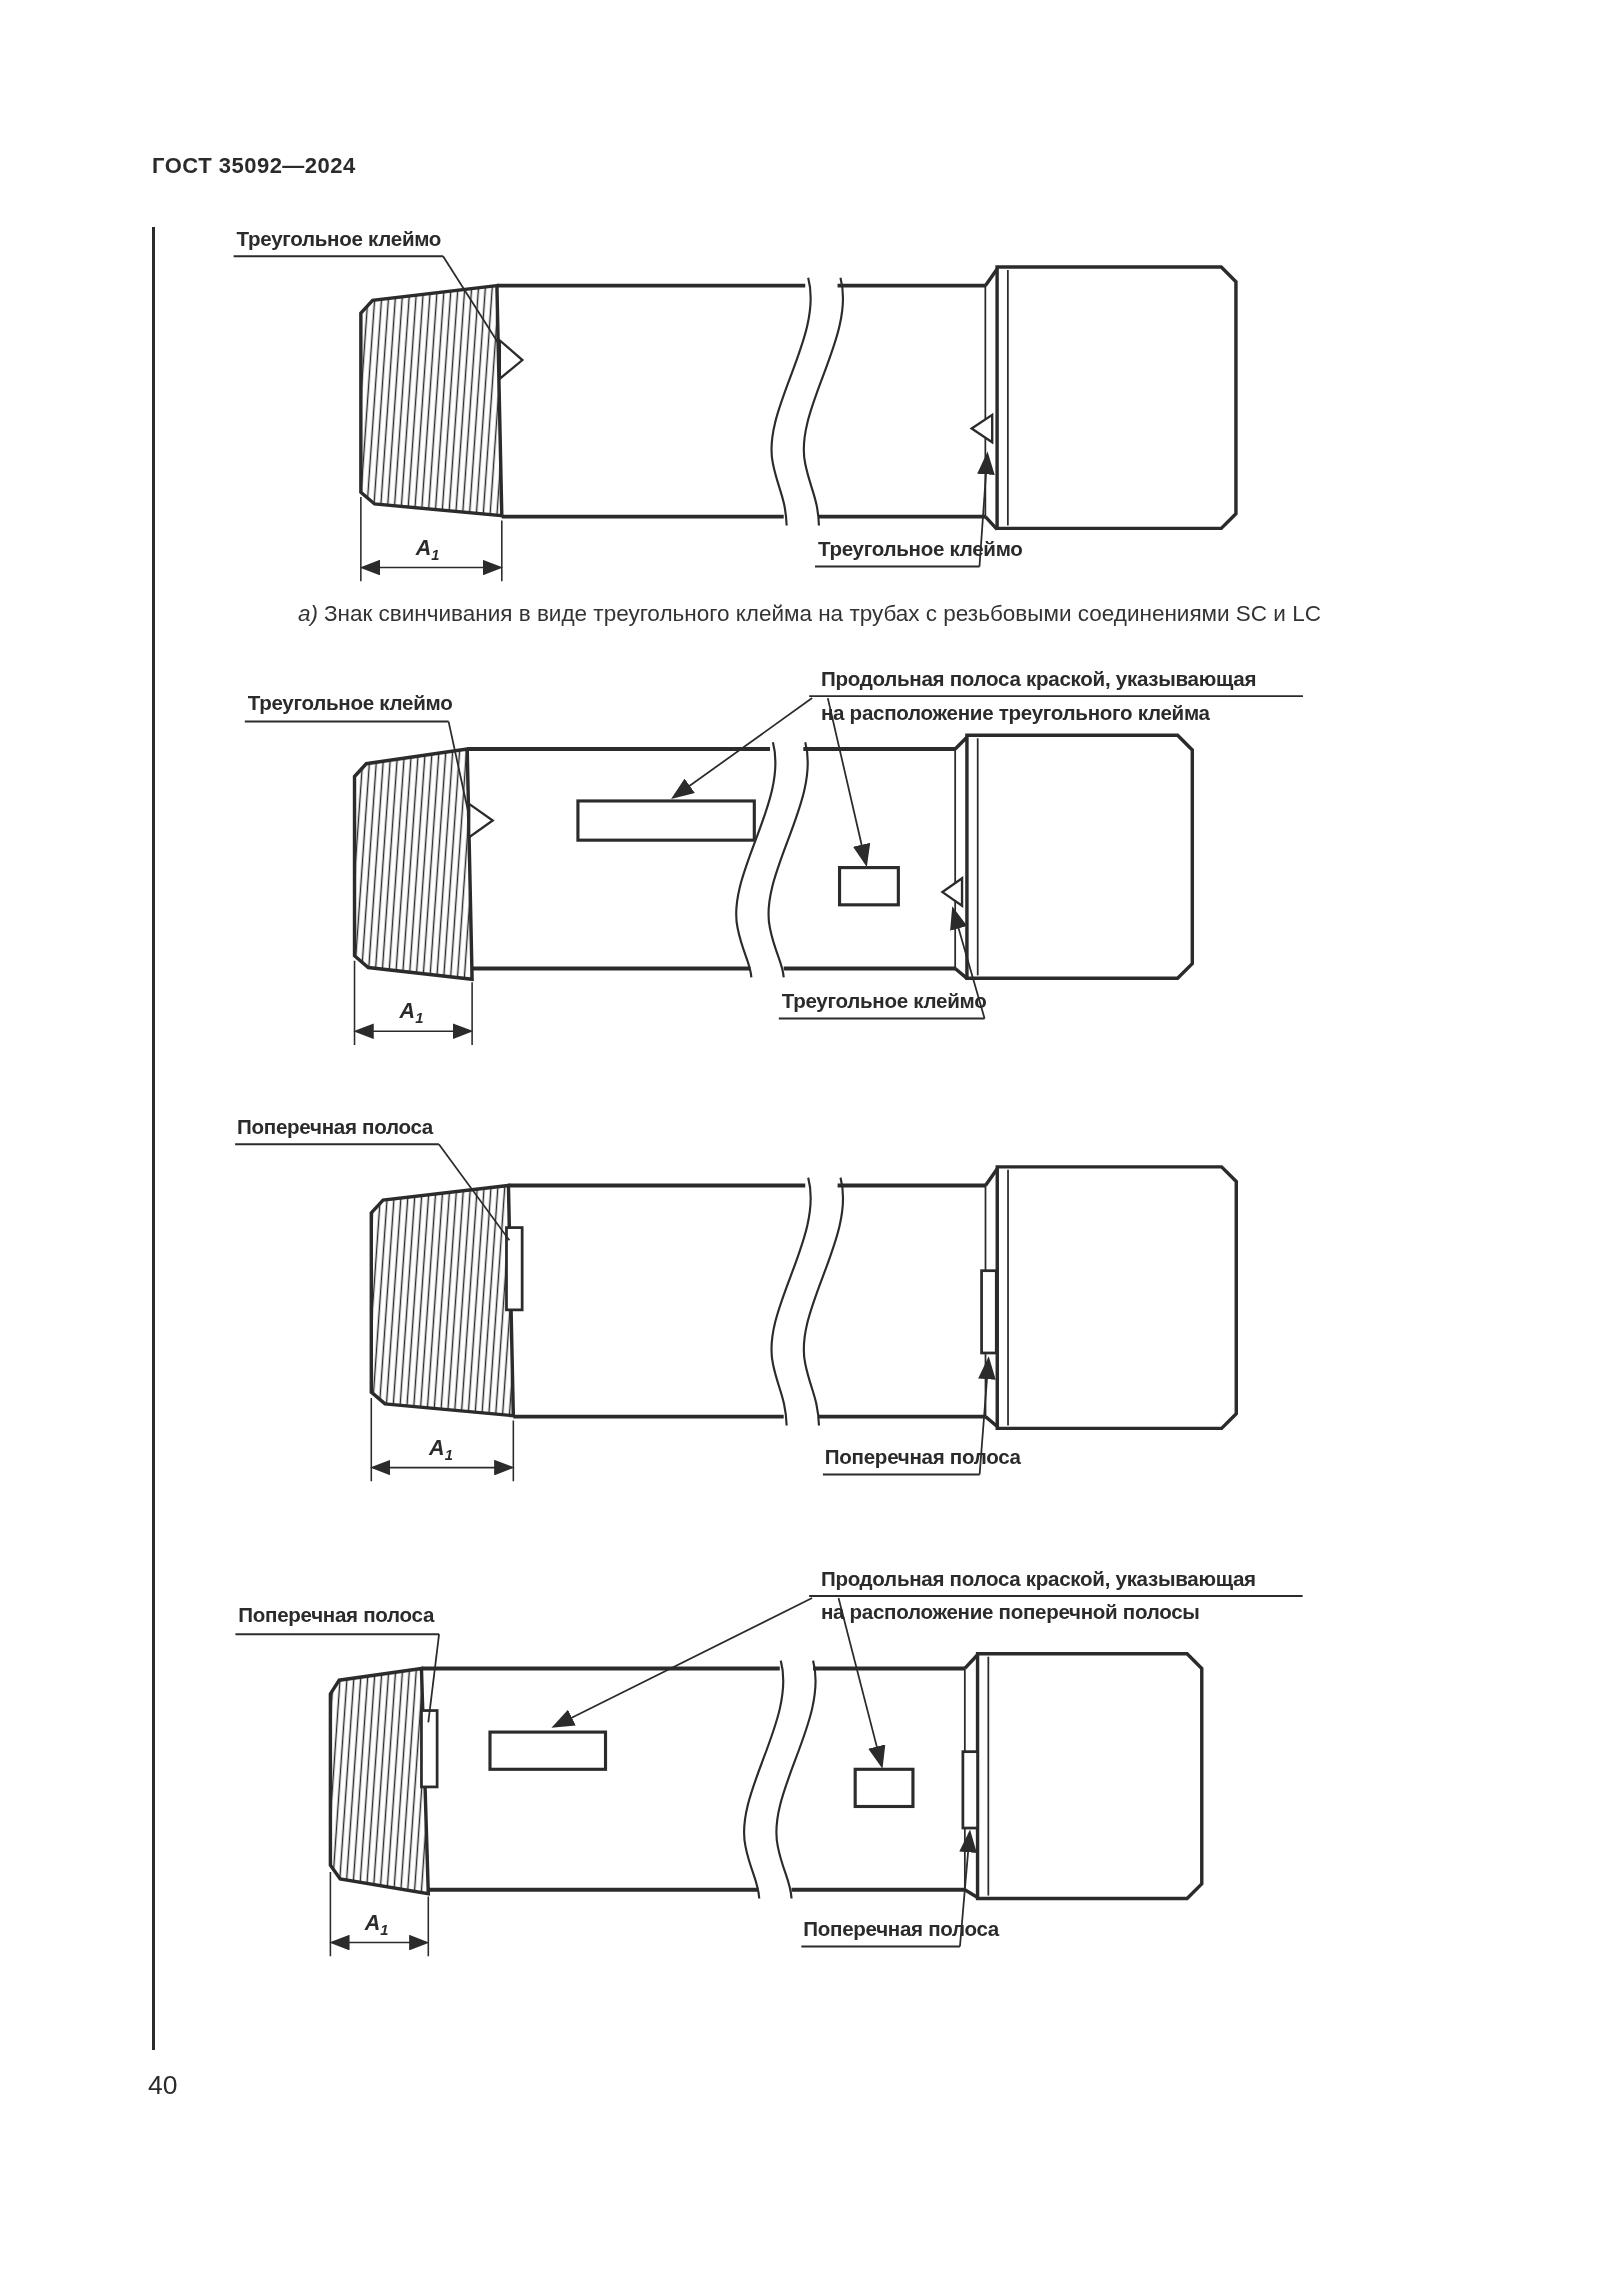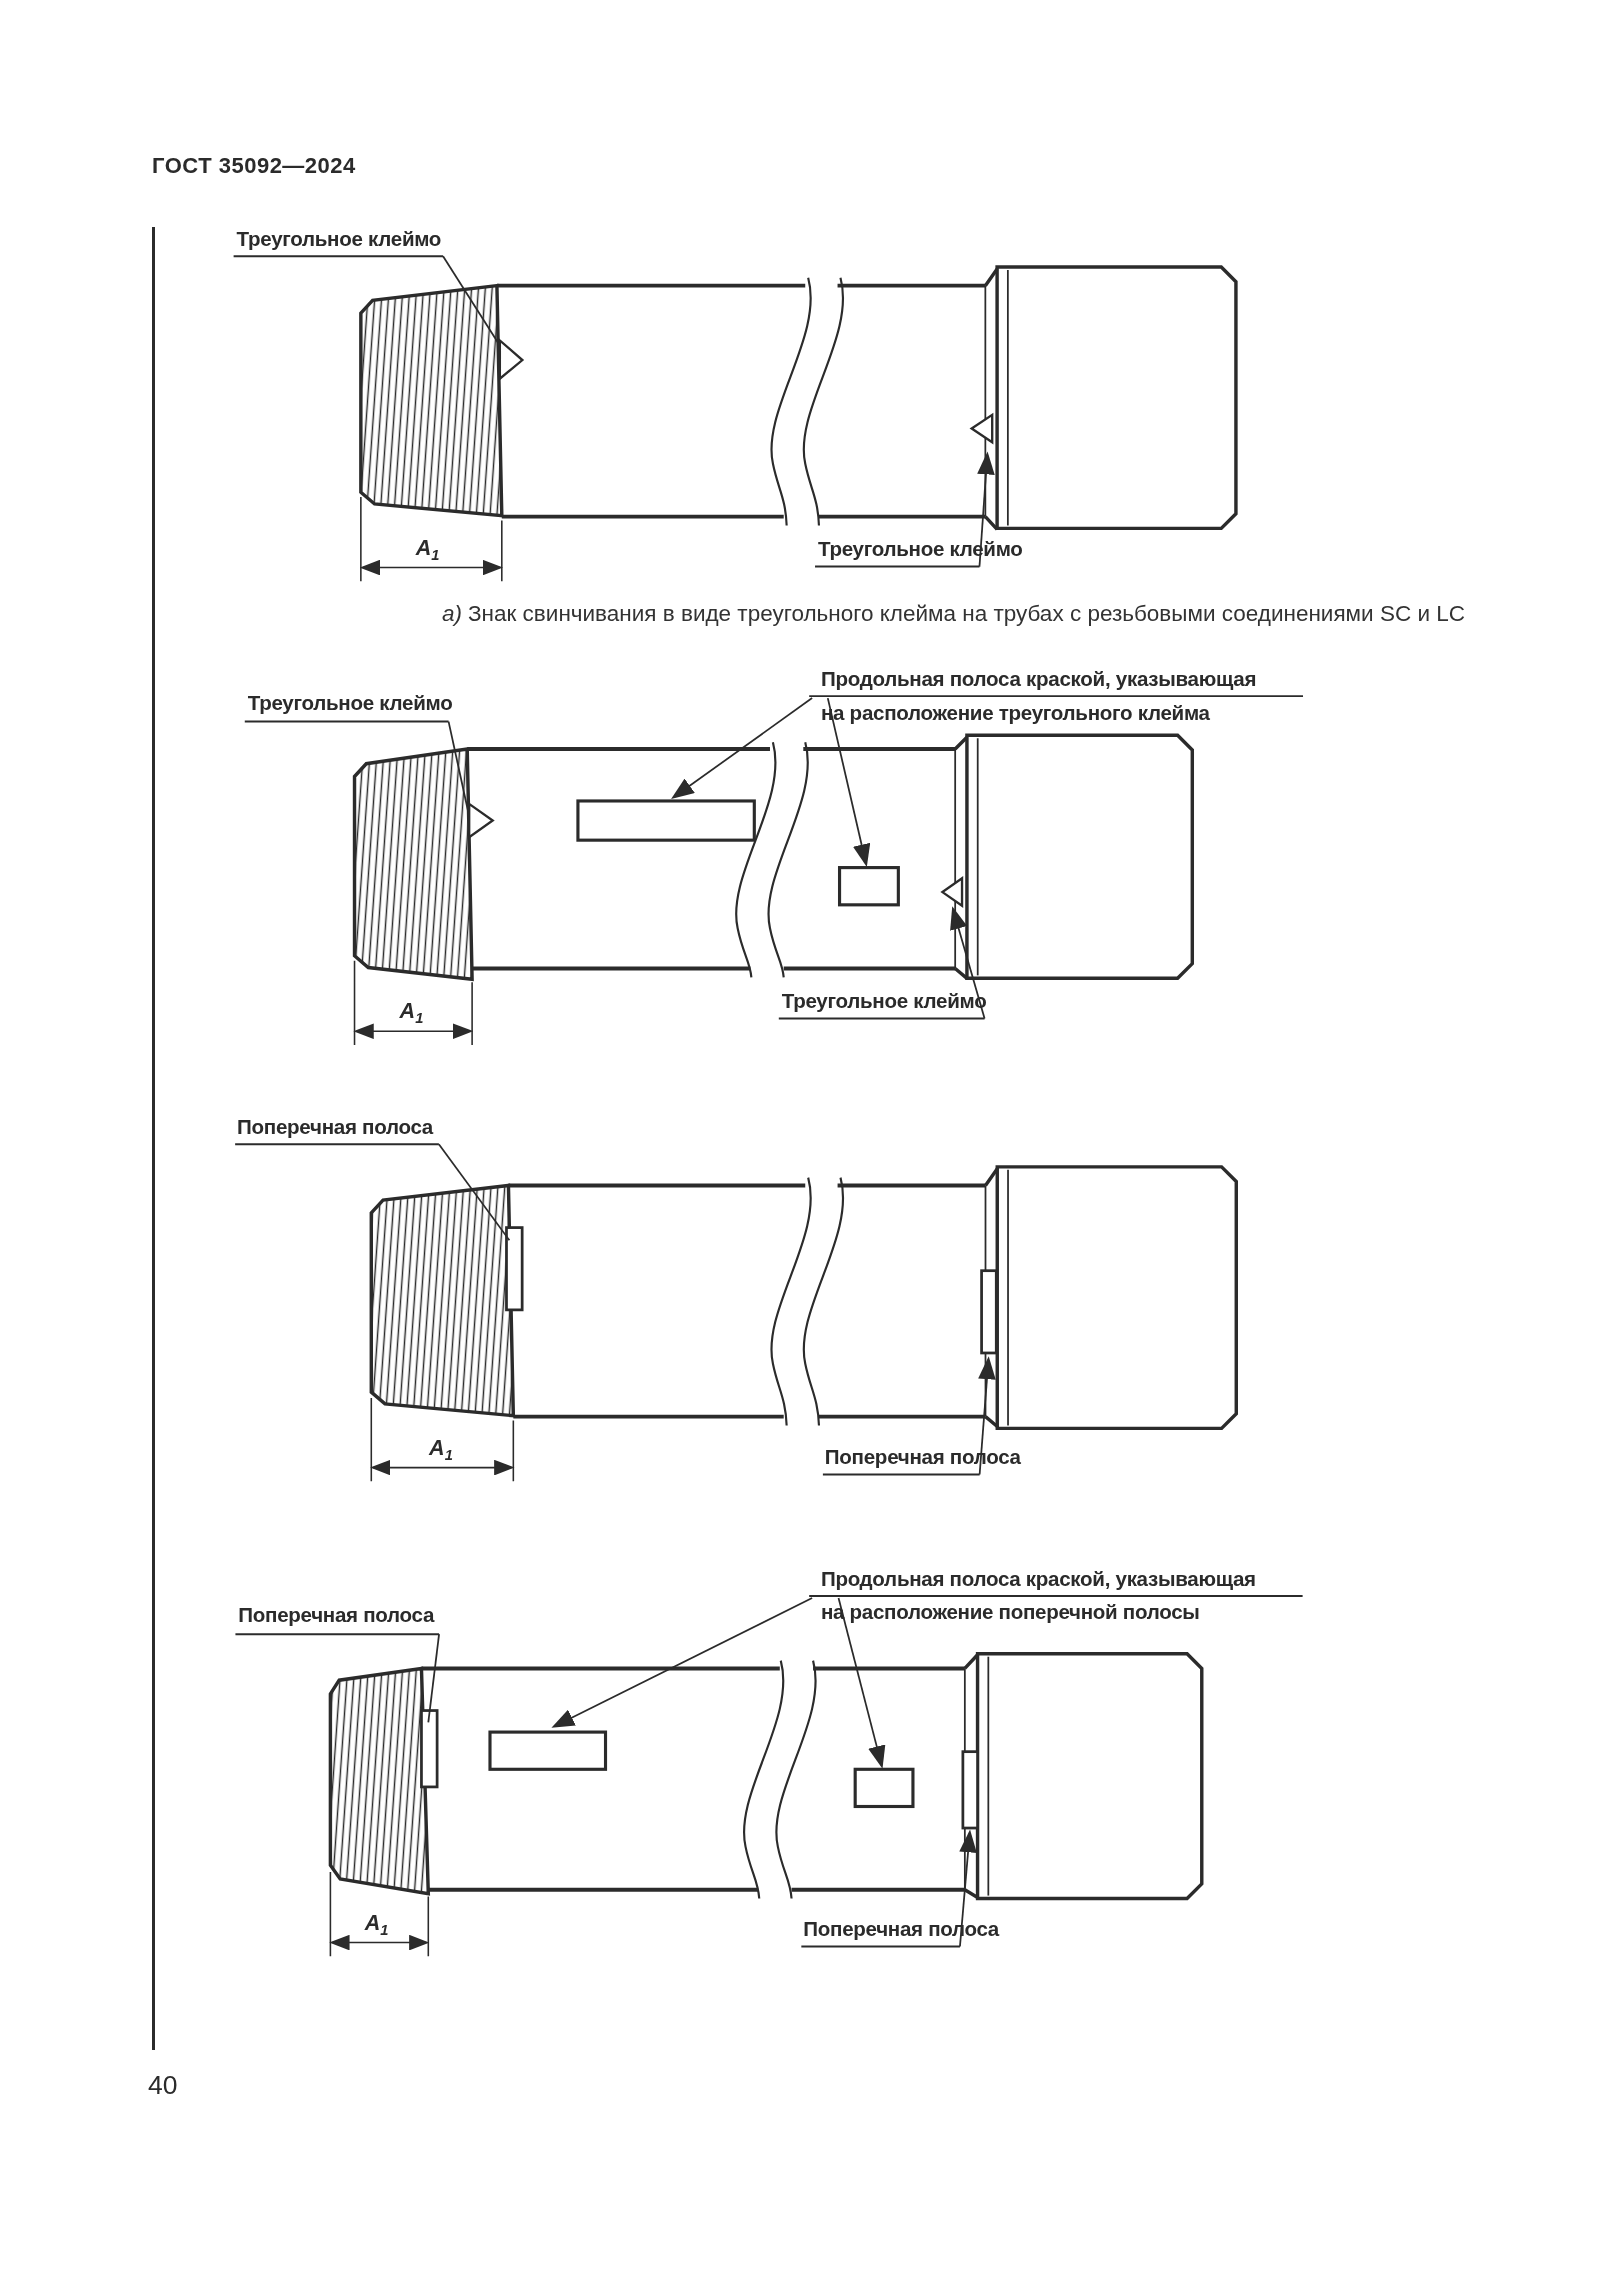--- a/index.html
+++ b/index.html
@@ -21,21 +21,21 @@
     position:absolute;left:152px;top:227px;width:2.9px;height:1823px;
     background:#2b2b2b;
   }
   .pagenum{
     position:absolute;left:148px;top:2070px;
     font-size:26.5px;color:#2b2b2b;
   }
   .figsvg{position:absolute;}
   .caption{
     position:absolute;left:154px;width:1311px;
-    text-align:right;font-size:22.5px;color:#333;
+    text-align:center;font-size:22.5px;color:#333;
     white-space:nowrap;
   }
   .caption .cap-letter{font-style:italic;margin-right:5.9px;}
   .figcaption{
     position:absolute;left:154px;width:1311px;
     text-align:center;font-size:23.5px;color:#333;
   }
   .lbl{
     font-size:21px;font-weight:bold;fill:#2b2b2b;letter-spacing:-0.3px;
   }

